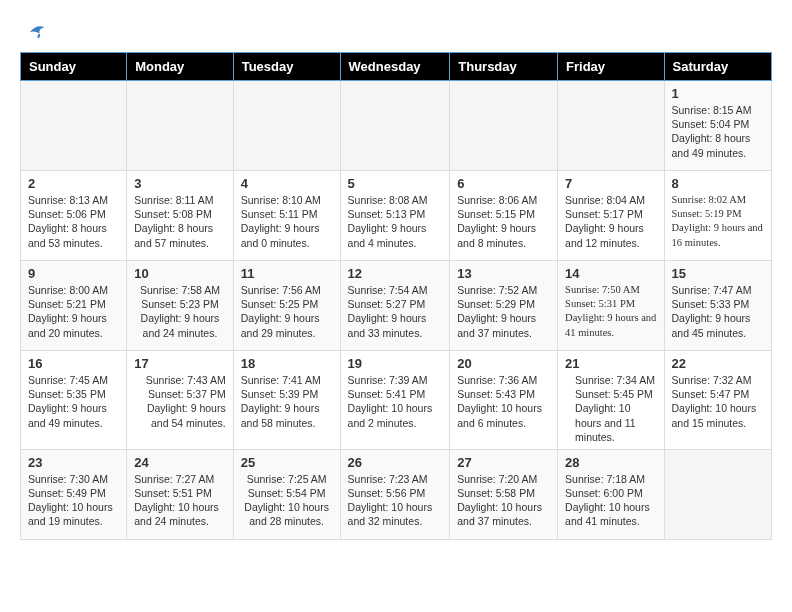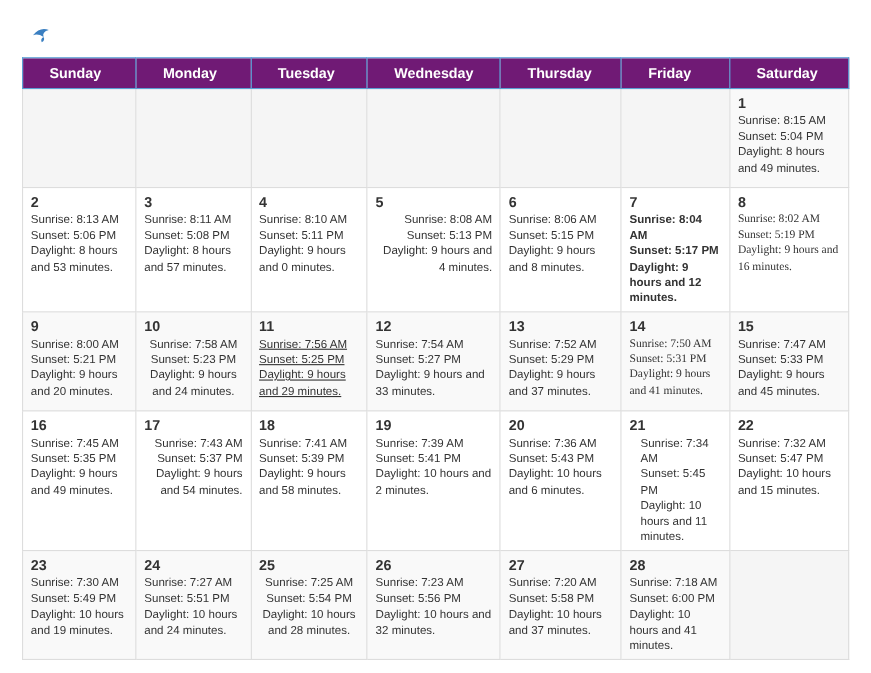--- a/index.html
+++ b/index.html
@@ -42,25 +42,25 @@
     }
     .location {
       font-size: 15px;
       color: #555;
     }
     .calendar {
       width: 100%;
       border-collapse: collapse;
     }
     .calendar th {
-      background: #701a75;
+      background: #000000;
       color: #fff;
       font-size: 13px;
       font-weight: bold;
-      padding: 6px 24px;
+      padding: 6px 8px;
       text-align: left;
       border: 1px solid #5a9fd4;
     }
     .calendar td {
       vertical-align: top;
       padding: 5px 7px;
       border: 1px solid #ddd;
       font-size: 11px;
       color: #333;
       background: #fff;
@@ -150,33 +150,33 @@
 Daylight: 8 hours and 57 minutes.</div>
         </td>
         <td>
           <span class="day-num">4</span>
           <div class="day-info" style="white-space: pre-line;">Sunrise: 8:10 AM
 Sunset: 5:11 PM
 Daylight: 9 hours and 0 minutes.</div>
         </td>
         <td>
           <span class="day-num">5</span>
-          <div class="day-info" style="white-space: pre-line; text-align: right;">Sunrise: 8:08 AM
+          <div class="day-info" style="white-space: pre-line;">Sunrise: 8:08 AM
 Sunset: 5:13 PM
 Daylight: 9 hours and 4 minutes.</div>
         </td>
         <td>
           <span class="day-num">6</span>
           <div class="day-info" style="white-space: pre-line;">Sunrise: 8:06 AM
 Sunset: 5:15 PM
 Daylight: 9 hours and 8 minutes.</div>
         </td>
         <td>
           <span class="day-num">7</span>
-          <div class="day-info" style="white-space: pre-line; font-weight: bold;">Sunrise: 8:04 AM
+          <div class="day-info" style="white-space: pre-line;">Sunrise: 8:04 AM
 Sunset: 5:17 PM
 Daylight: 9 hours and 12 minutes.</div>
         </td>
         <td>
           <span class="day-num">8</span>
           <div class="day-info" style="white-space: pre-line; font-family: Liberation Serif, serif;">Sunrise: 8:02 AM
 Sunset: 5:19 PM
 Daylight: 9 hours and 16 minutes.</div>
         </td>
       </tr>
@@ -188,21 +188,21 @@
 Daylight: 9 hours and 20 minutes.</div>
         </td>
         <td>
           <span class="day-num">10</span>
           <div class="day-info" style="white-space: pre-line; text-align: center;">Sunrise: 7:58 AM
 Sunset: 5:23 PM
 Daylight: 9 hours and 24 minutes.</div>
         </td>
         <td>
           <span class="day-num">11</span>
-          <div class="day-info" style="white-space: pre-line; text-decoration: underline;">Sunrise: 7:56 AM
+          <div class="day-info" style="white-space: pre-line;">Sunrise: 7:56 AM
 Sunset: 5:25 PM
 Daylight: 9 hours and 29 minutes.</div>
         </td>
         <td>
           <span class="day-num">12</span>
           <div class="day-info" style="white-space: pre-line;">Sunrise: 7:54 AM
 Sunset: 5:27 PM
 Daylight: 9 hours and 33 minutes.</div>
         </td>
         <td>

